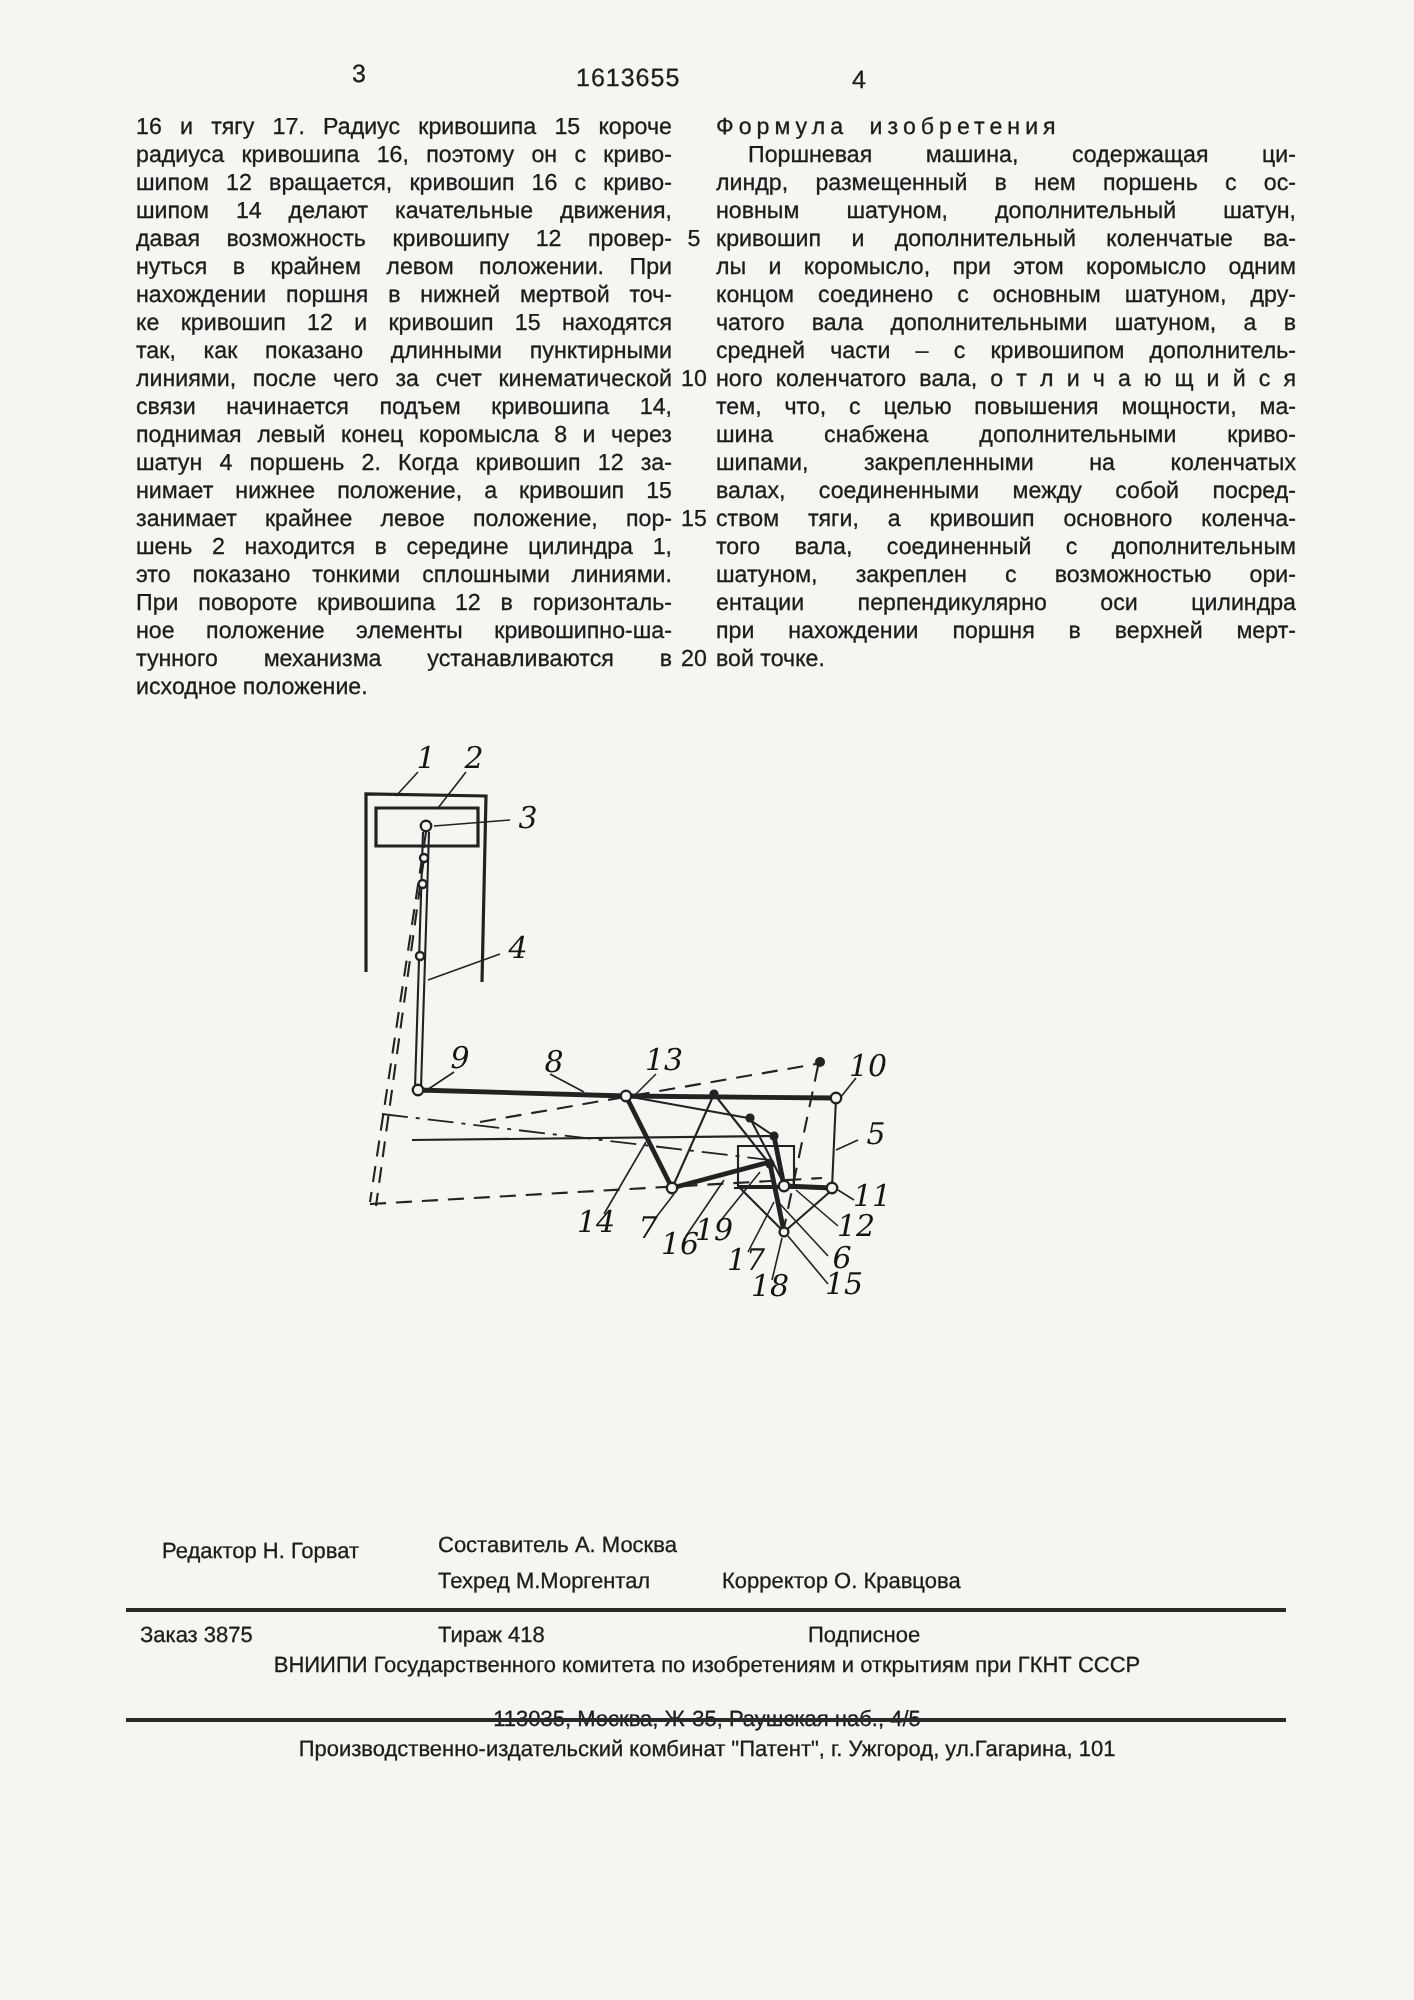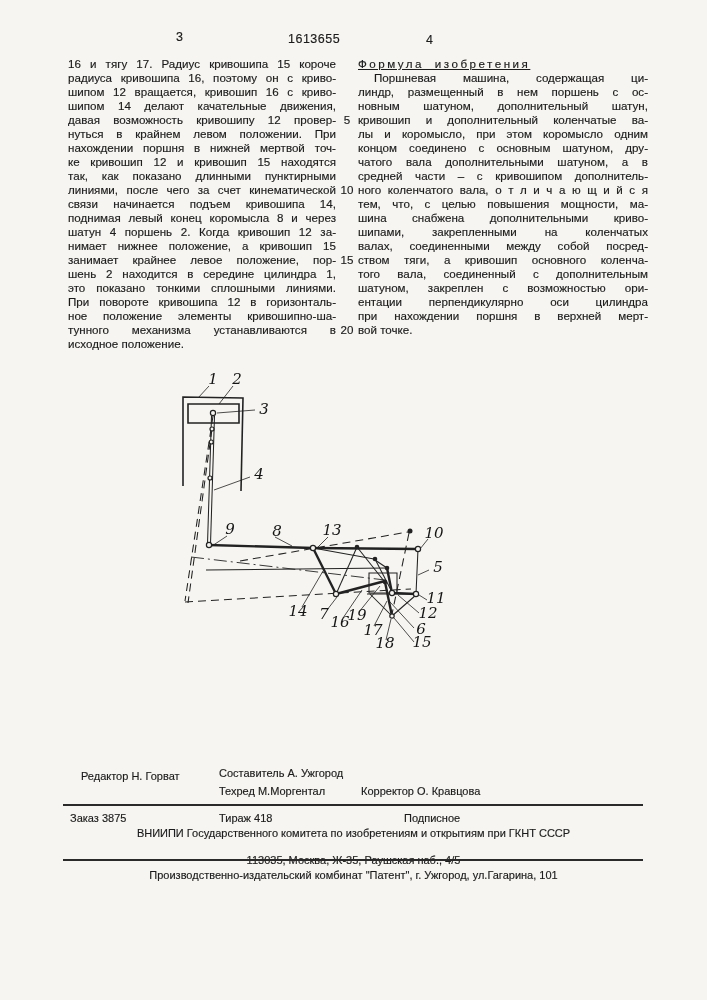--- a/index.html
+++ b/index.html
@@ -11,21 +11,21 @@
   .abs{position:absolute;}
   
   .hdr{font-size:12.5px;}
   
   .col{position:absolute;top:57px;font-size:11.6px;line-height:14px;}
   .col-left{left:68px;width:268px;}
   .col-right{left:358px;width:290px;}
   .ln{text-align:justify;text-align-last:justify;white-space:normal;}
   .ln.end{text-align-last:left;}
   .ln.ind{text-indent:16px;}
-  .heading{text-align:left;letter-spacing:2.5px;word-spacing:5px;margin-bottom:0;text-decoration:underline;}
+  .heading{text-align:left;letter-spacing:2.5px;word-spacing:5px;margin-bottom:0;}
   .gutter-num{position:absolute;left:336px;width:22px;text-align:center;font-size:11.6px;line-height:14px;}
   
   svg.figure{position:absolute;left:0;top:0;pointer-events:none;}
   .s-thick{stroke:#222;stroke-width:2.4;fill:none;stroke-linecap:round;}
   .s-med{stroke:#222;stroke-width:1.6;fill:none;}
   .s-thin{stroke:#222;stroke-width:1.05;fill:none;}
   .s-hair{stroke:#222;stroke-width:0.8;fill:none;}
   .s-dash{stroke:#222;stroke-width:1.05;fill:none;stroke-dasharray:8 5;}
   .s-dashdot{stroke:#222;stroke-width:0.9;fill:none;stroke-dasharray:13 4 2 4;}
   .joint{fill:#f6f5f1;stroke:#222;stroke-width:1.2;}
@@ -190,21 +190,21 @@
       <text class="flabel" x="332" y="535" text-anchor="middle">13</text>
       <text class="flabel" x="298" y="616" text-anchor="middle">14</text>
       <text class="flabel" x="422" y="647" text-anchor="middle">15</text>
       <text class="flabel" x="340" y="627" text-anchor="middle">16</text>
       <text class="flabel" x="373" y="635" text-anchor="middle">17</text>
       <text class="flabel" x="385" y="648" text-anchor="middle">18</text>
       <text class="flabel" x="357" y="620" text-anchor="middle">19</text>
     </g>
   </svg>
 
-  <div class="abs foot" style="left:219px;top:767px;">Составитель  А. Ужгород</div>
+  <div class="abs foot" style="left:219px;top:767px;">Составитель  А. Москва</div>
   <div class="abs foot" style="left:70px;top:770px;padding-left:11px;">Редактор  Н. Горват</div>
   <div class="abs foot" style="left:219px;top:785px;">Техред М.Моргентал</div>
   <div class="abs foot" style="left:361px;top:785px;">Корректор  О. Кравцова</div>
 
   <div class="rule" style="left:63px;top:804px;width:580px;"></div>
 
   <div class="abs foot" style="left:70px;top:812px;">Заказ  3875</div>
   <div class="abs foot" style="left:219px;top:812px;">Тираж 418</div>
   <div class="abs foot" style="left:361px;top:812px;margin-left:43px;">Подписное</div>
 

